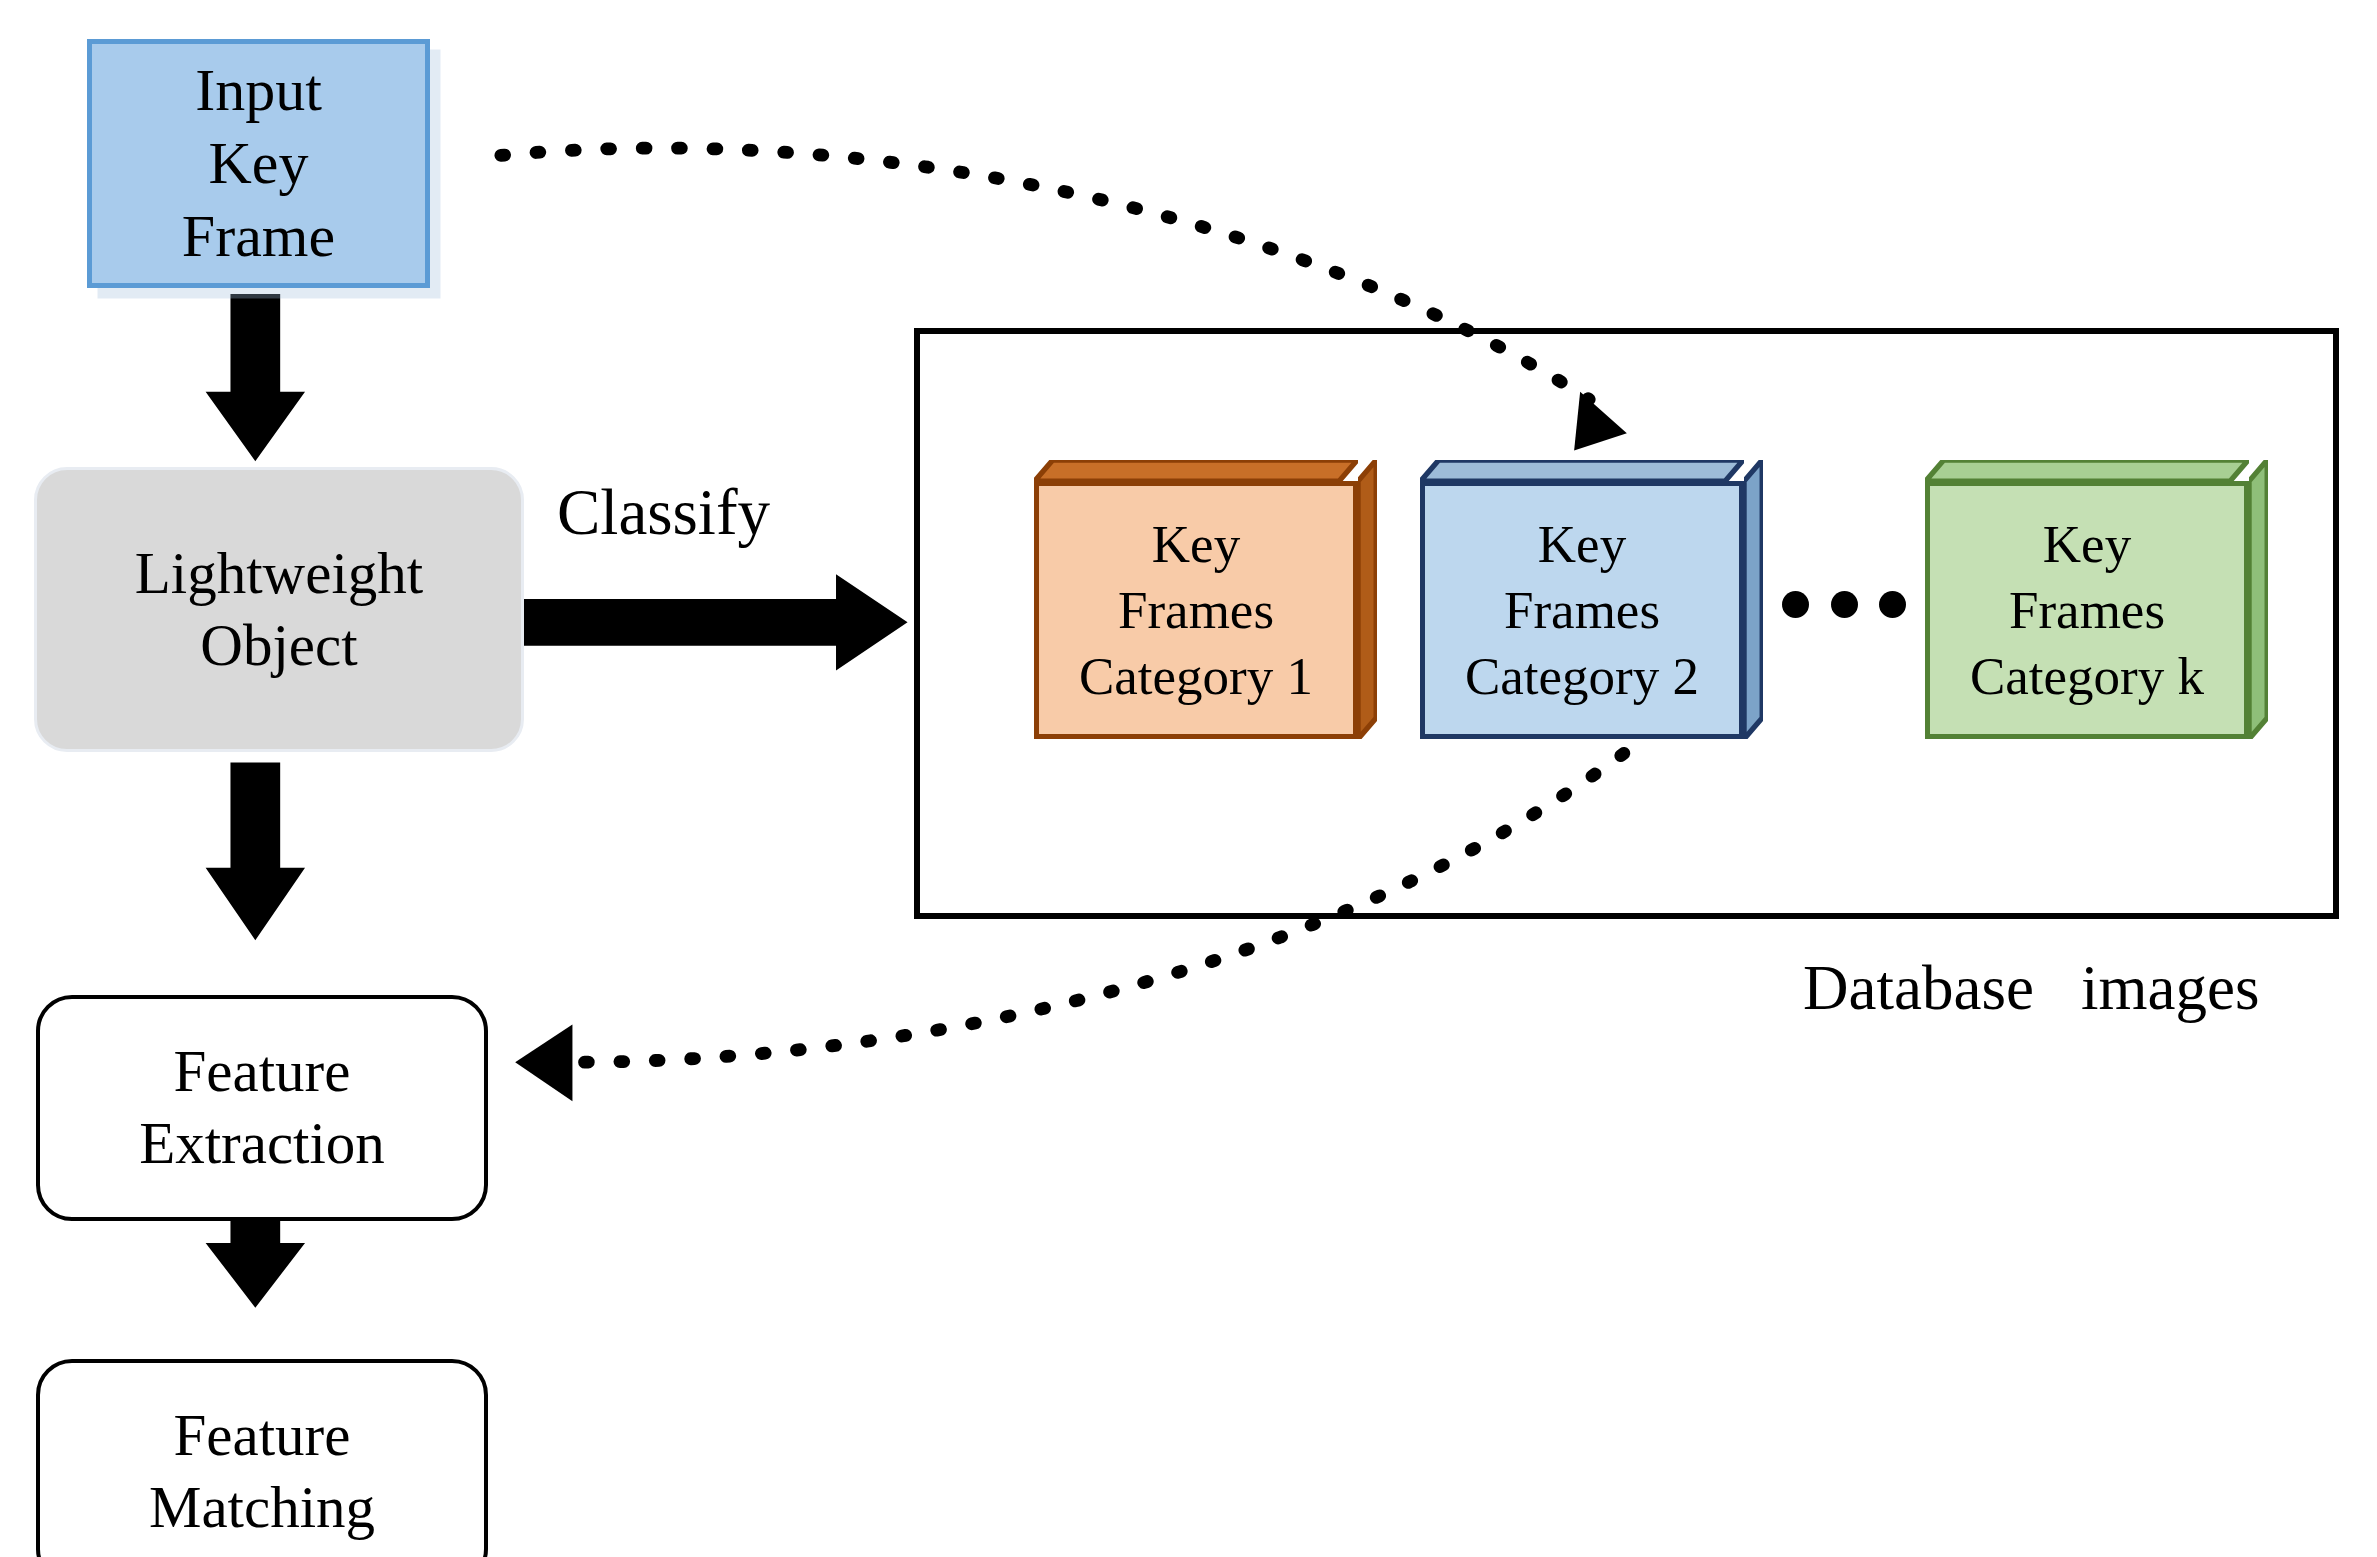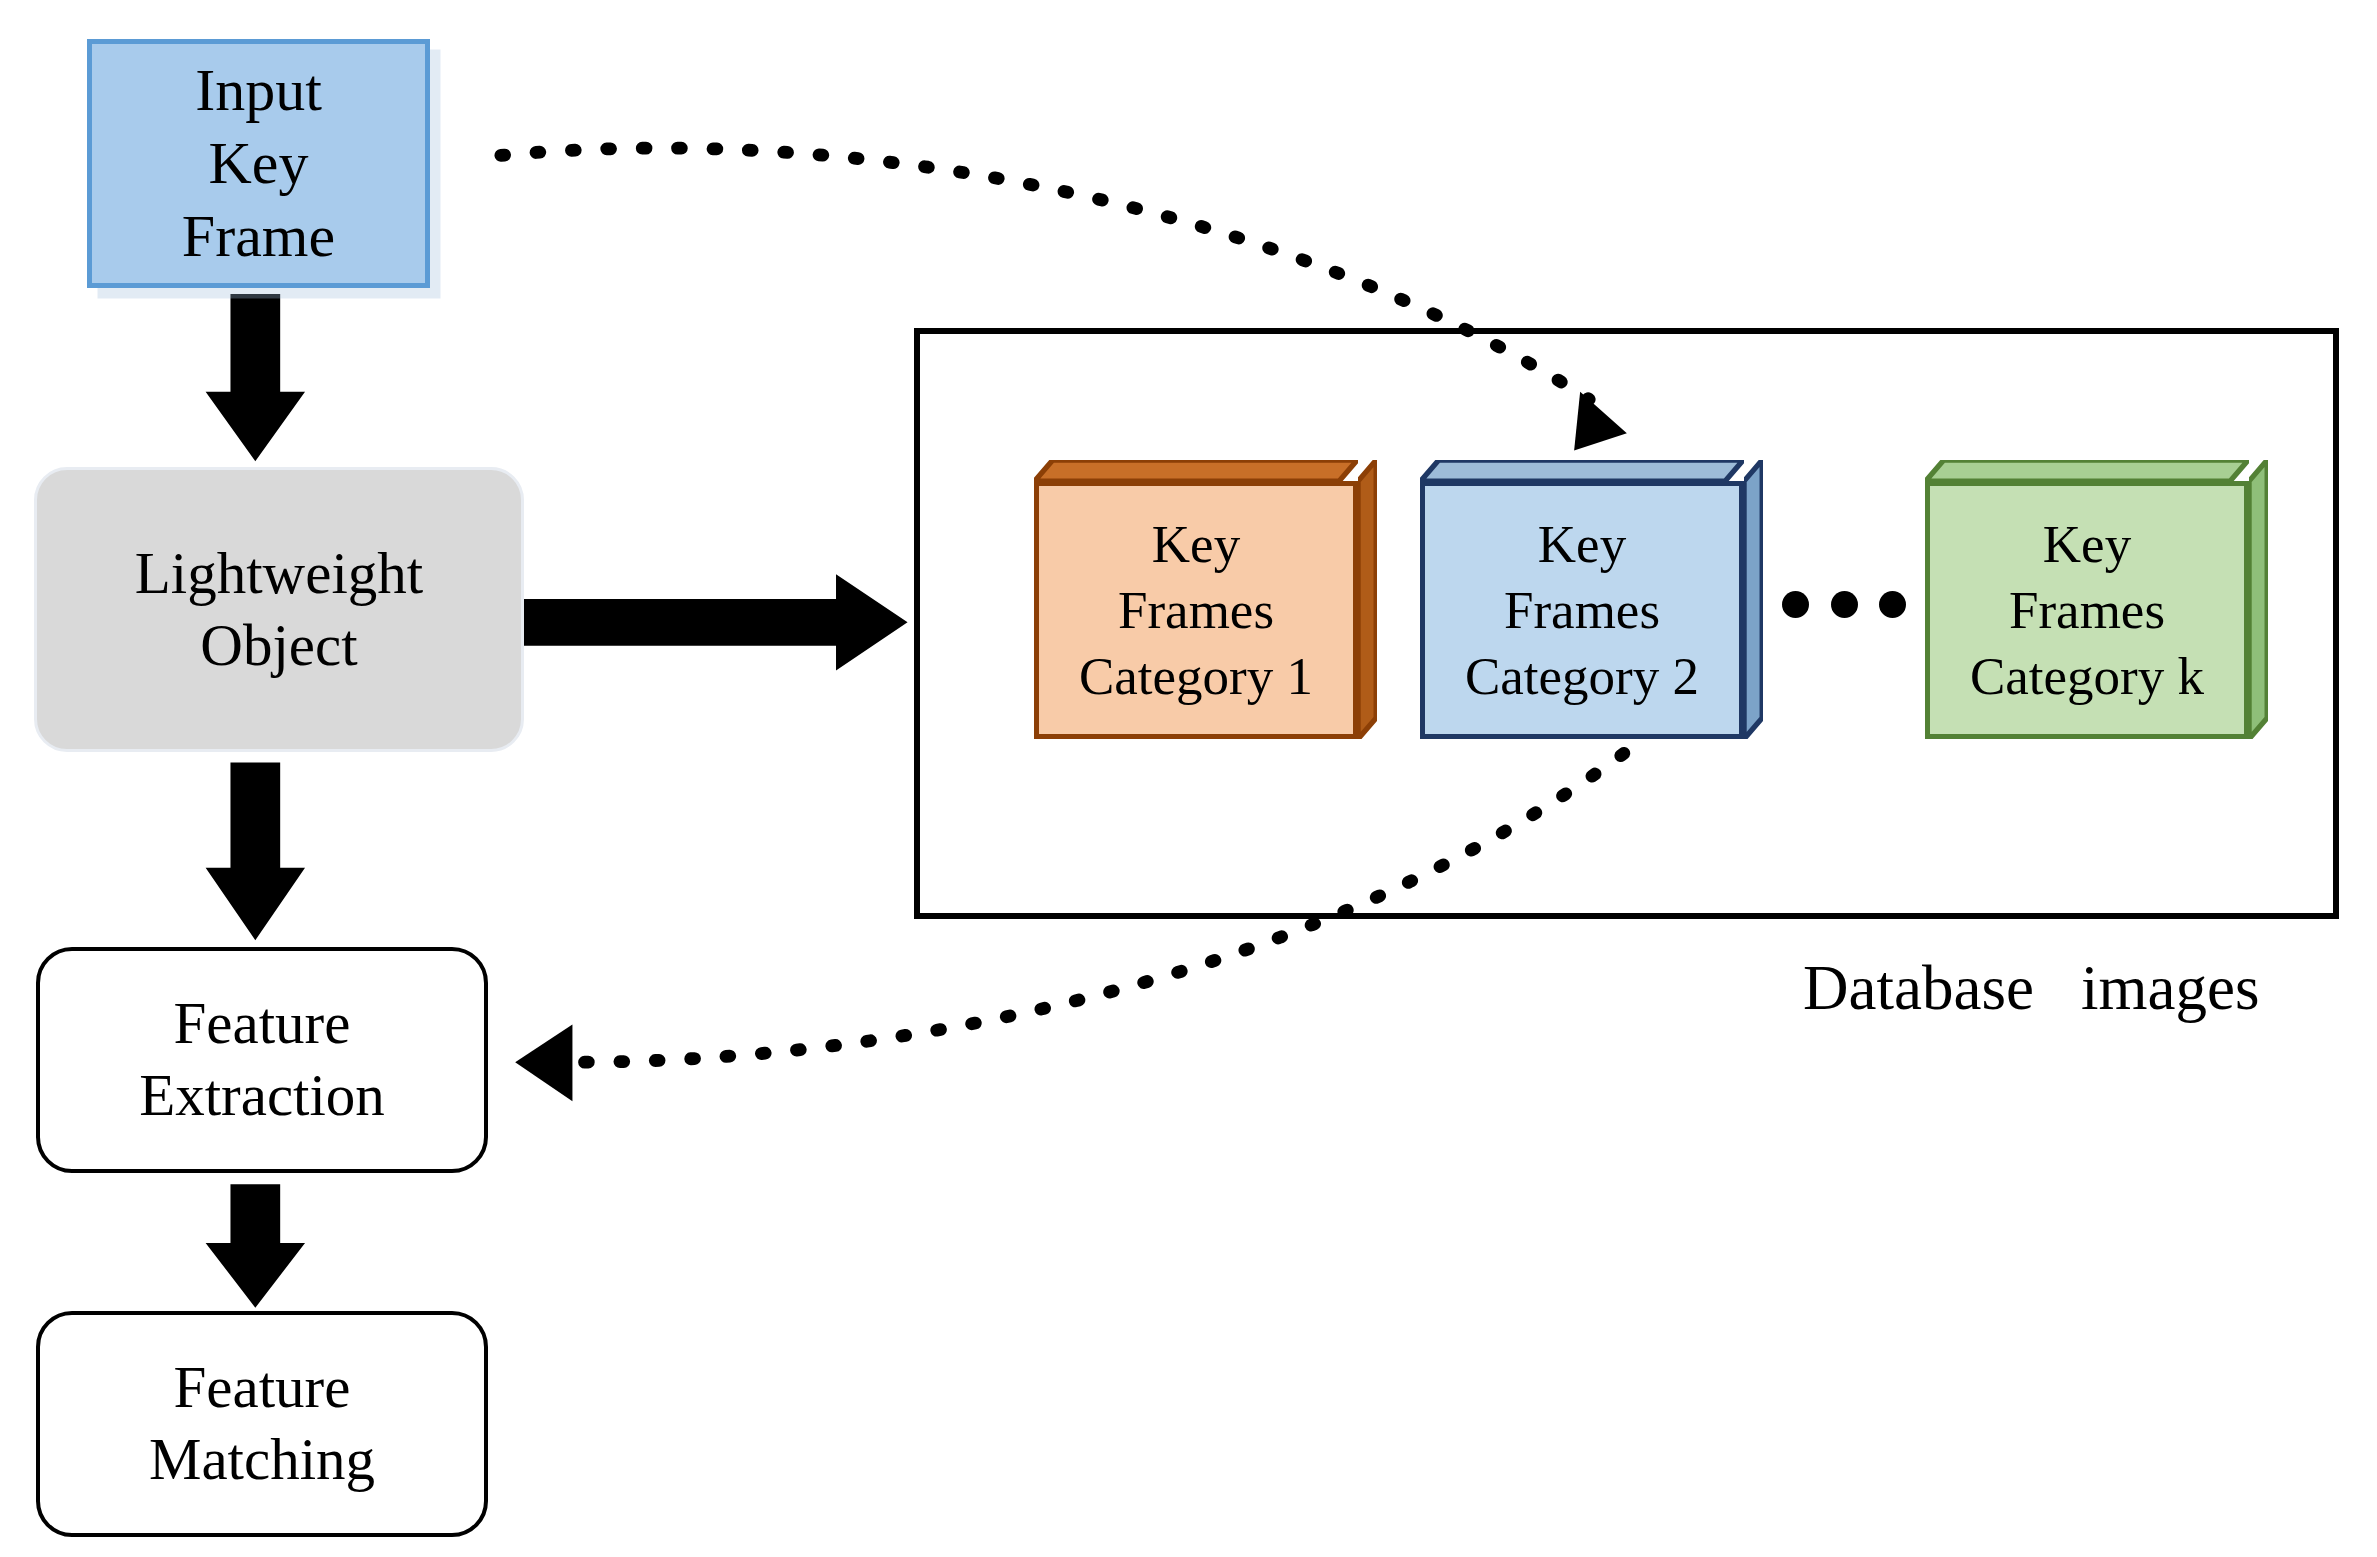--- a/index.html
+++ b/index.html
@@ -53,20 +53,21 @@
     border-radius: 33px;
     font-size: 59px;
   }
 
   
   .white-box {
     background: #ffffff;
     border: 4.5px solid #000000;
     border-radius: 36px;
     font-size: 59px;
+    margin-top: 48px;
   }
   #feature-extraction {
     left: 36px;
     top: 947px;
     width: 452px;
     height: 226px;
   }
   #feature-matching {
     left: 36px;
     top: 1311px;
@@ -228,20 +229,21 @@
   <div class="node white-box" id="feature-extraction">
     <span class="ln">Feature</span>
     <span class="ln">Extraction</span>
   </div>
 
   <div class="node white-box" id="feature-matching">
     <span class="ln">Feature</span>
     <span class="ln">Matching</span>
   </div>
 
+  <div id="classify-label">Classify</div>
 
   <div id="database-box"></div>
 
   <div class="cat3d" id="cat-1">
     <div class="top">
       <svg width="324" height="21" viewBox="0 0 430 28">
           <polygon points="0,28 24,0 430,0 406,28" fill="#c86f28" stroke="#8c3f06" stroke-width="7"></polygon>
         </svg>
     </div>
     <div class="side">

